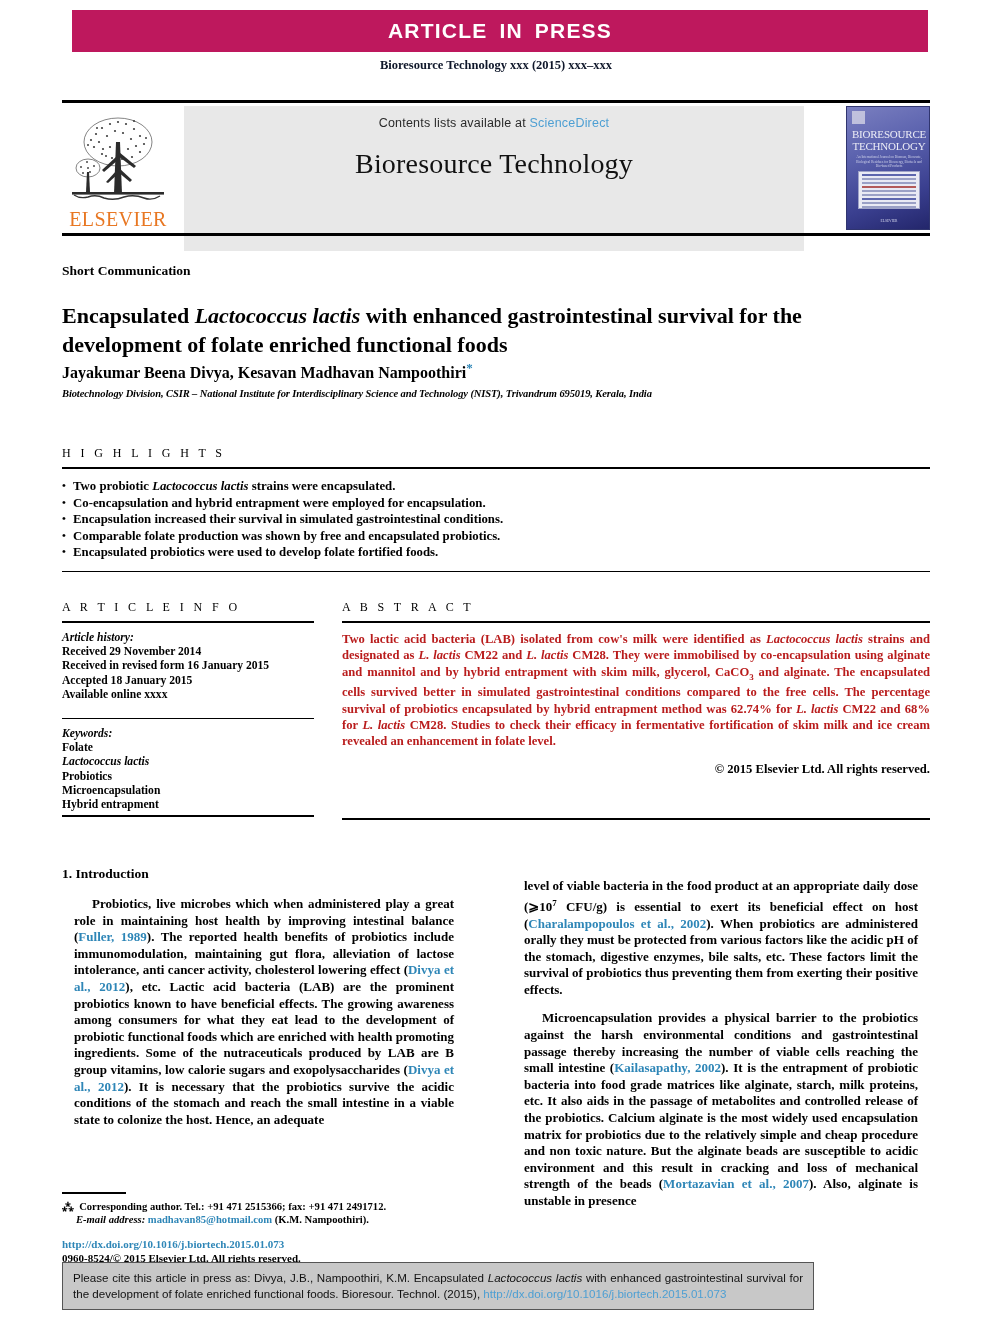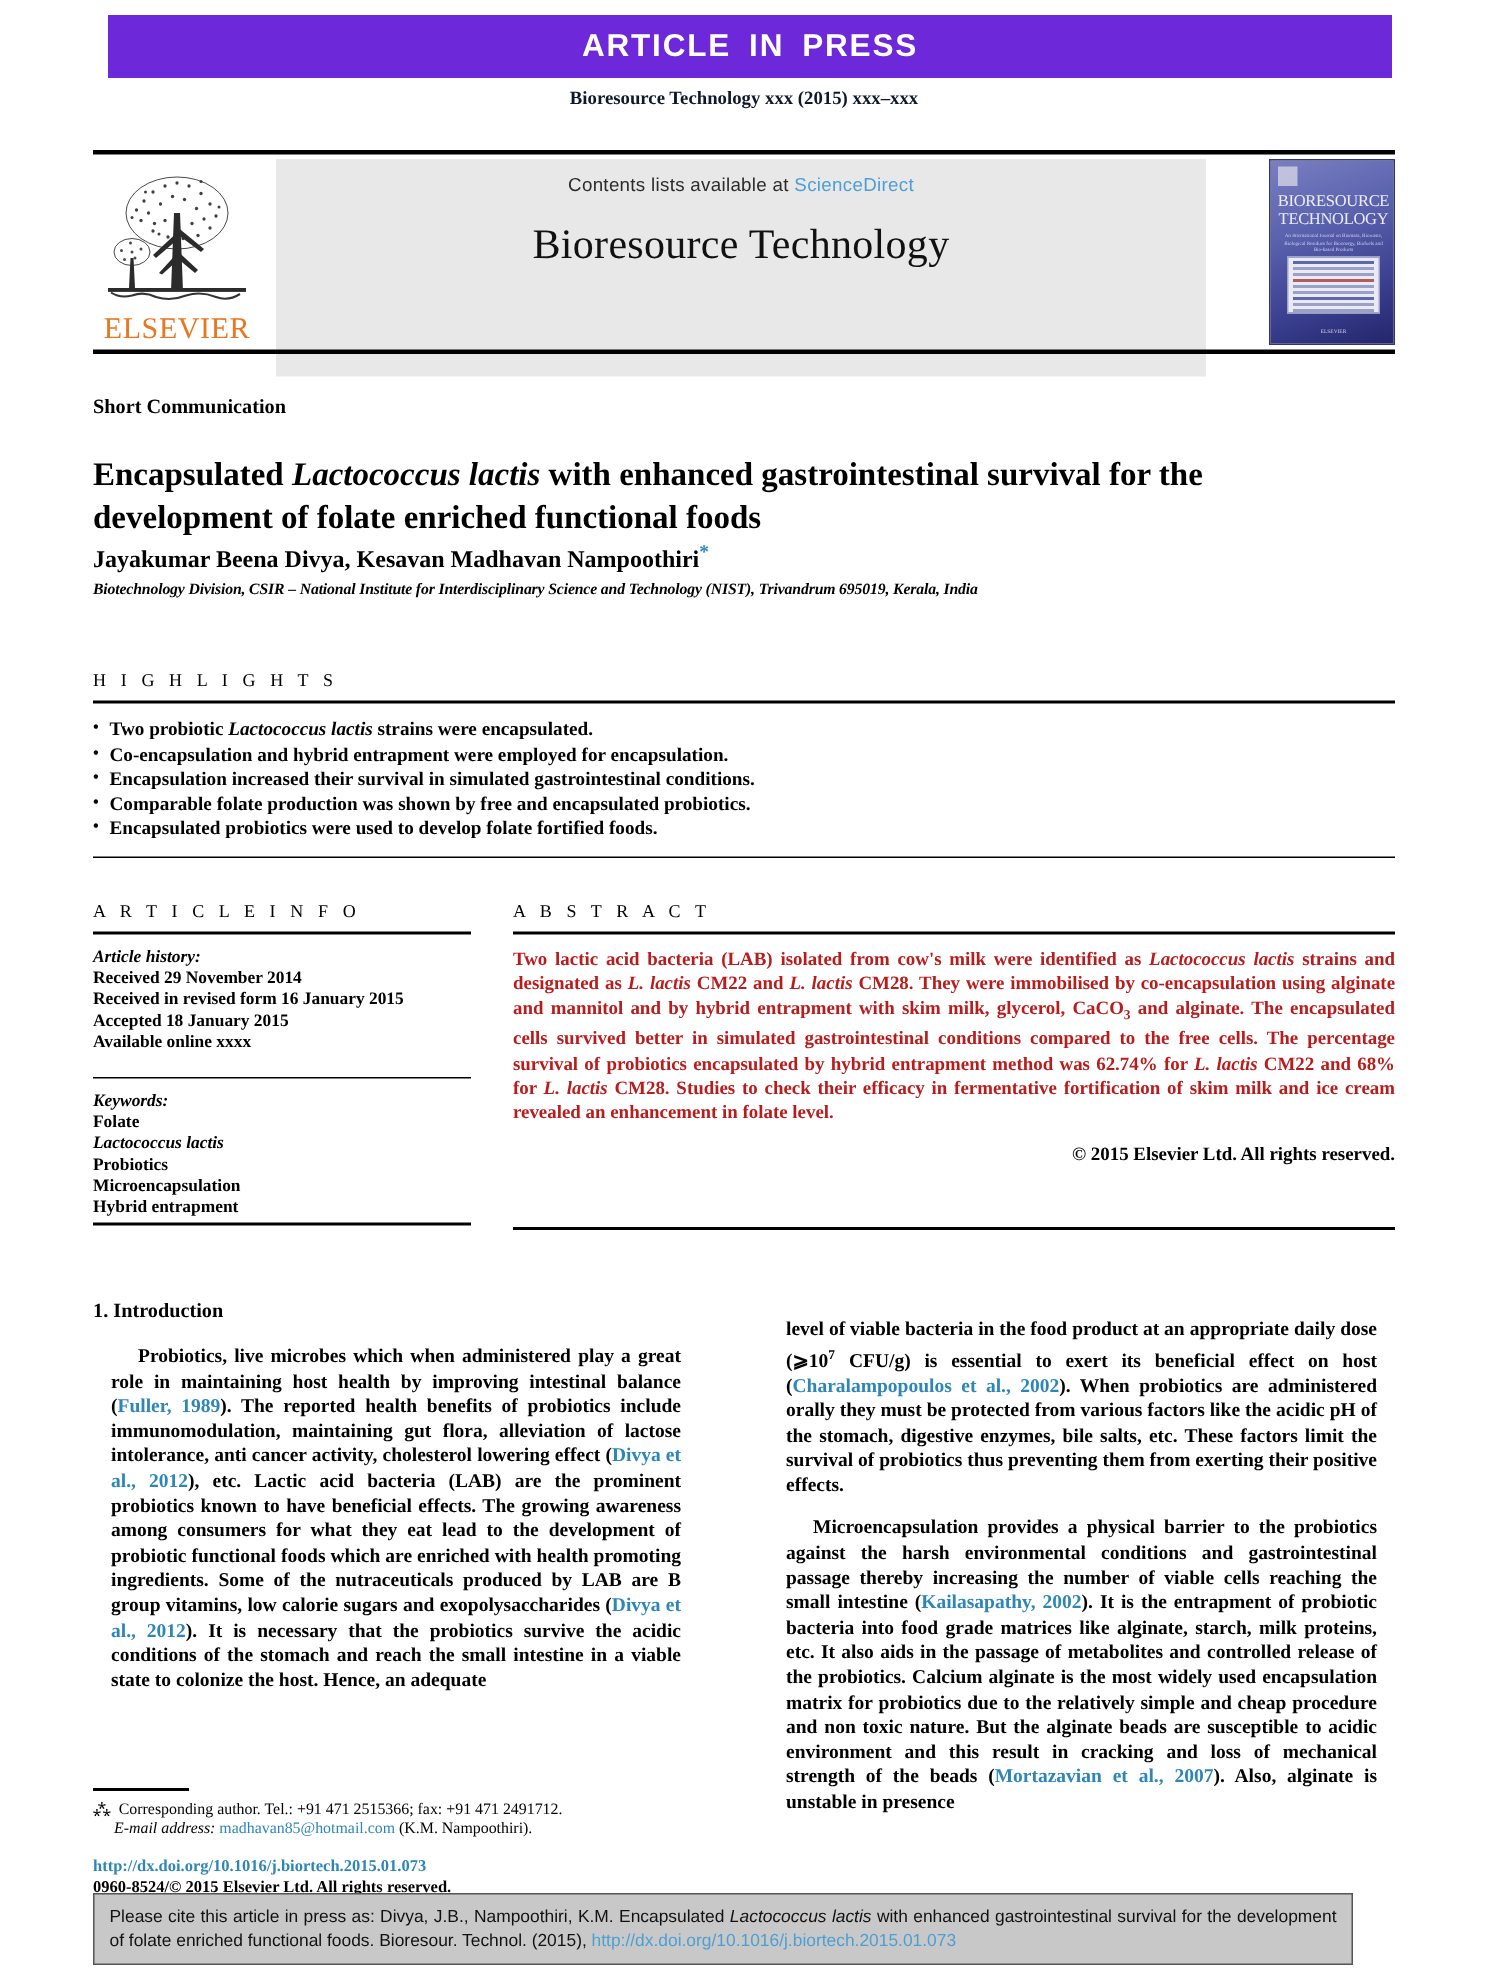--- a/index.html
+++ b/index.html
@@ -20,21 +20,21 @@
     left: 0; top: 0;
     width: 992px;
     height: 1323px;
   }
 
   
   .aip-banner {
     position: absolute;
     left: 72px; top: 10px;
     width: 856px; height: 42px;
-    background: #6d28d9;
+    background: #be185d;
     display: flex;
     align-items: center;
     justify-content: center;
   }
   .aip-banner .aip-text {
     font-family: "Liberation Sans", sans-serif;
     font-weight: bold;
     font-size: 21px;
     letter-spacing: 1.2px;
     color: #ffffff;
@@ -374,40 +374,40 @@
   }
   .fn-rule {
     width: 64px; height: 1.5px;
     background: #000;
     margin-bottom: 6px;
   }
   .fn-line {
     font-family: "Liberation Serif", serif;
     font-size: 10.6px;
     line-height: 13.5px;
-    font-weight: normal;
+    font-weight: bold;
     color: #000;
   }
   .fn-line .lbl { font-style: italic; }
   .doi-block {
     position: absolute;
     left: 62px; top: 1238px;
     width: 404px;
     font-family: "Liberation Serif", serif;
     font-size: 11px;
     line-height: 13.5px;
     font-weight: bold;
   }
   .doi-block .doi { color: #2e86b7; }
 
   
   .cite-box {
     position: absolute;
     left: 62px; top: 1262px;
-    width: 840px;
+    width: 752px;
     min-height: 46px;
     background: #c8c8c8;
     border: 1px solid #555;
     box-sizing: border-box;
     padding: 7px 10px 7px 10px;
   }
   .cite-text {
     font-family: "Liberation Sans", sans-serif;
     font-size: 11.6px;
     line-height: 16px;

